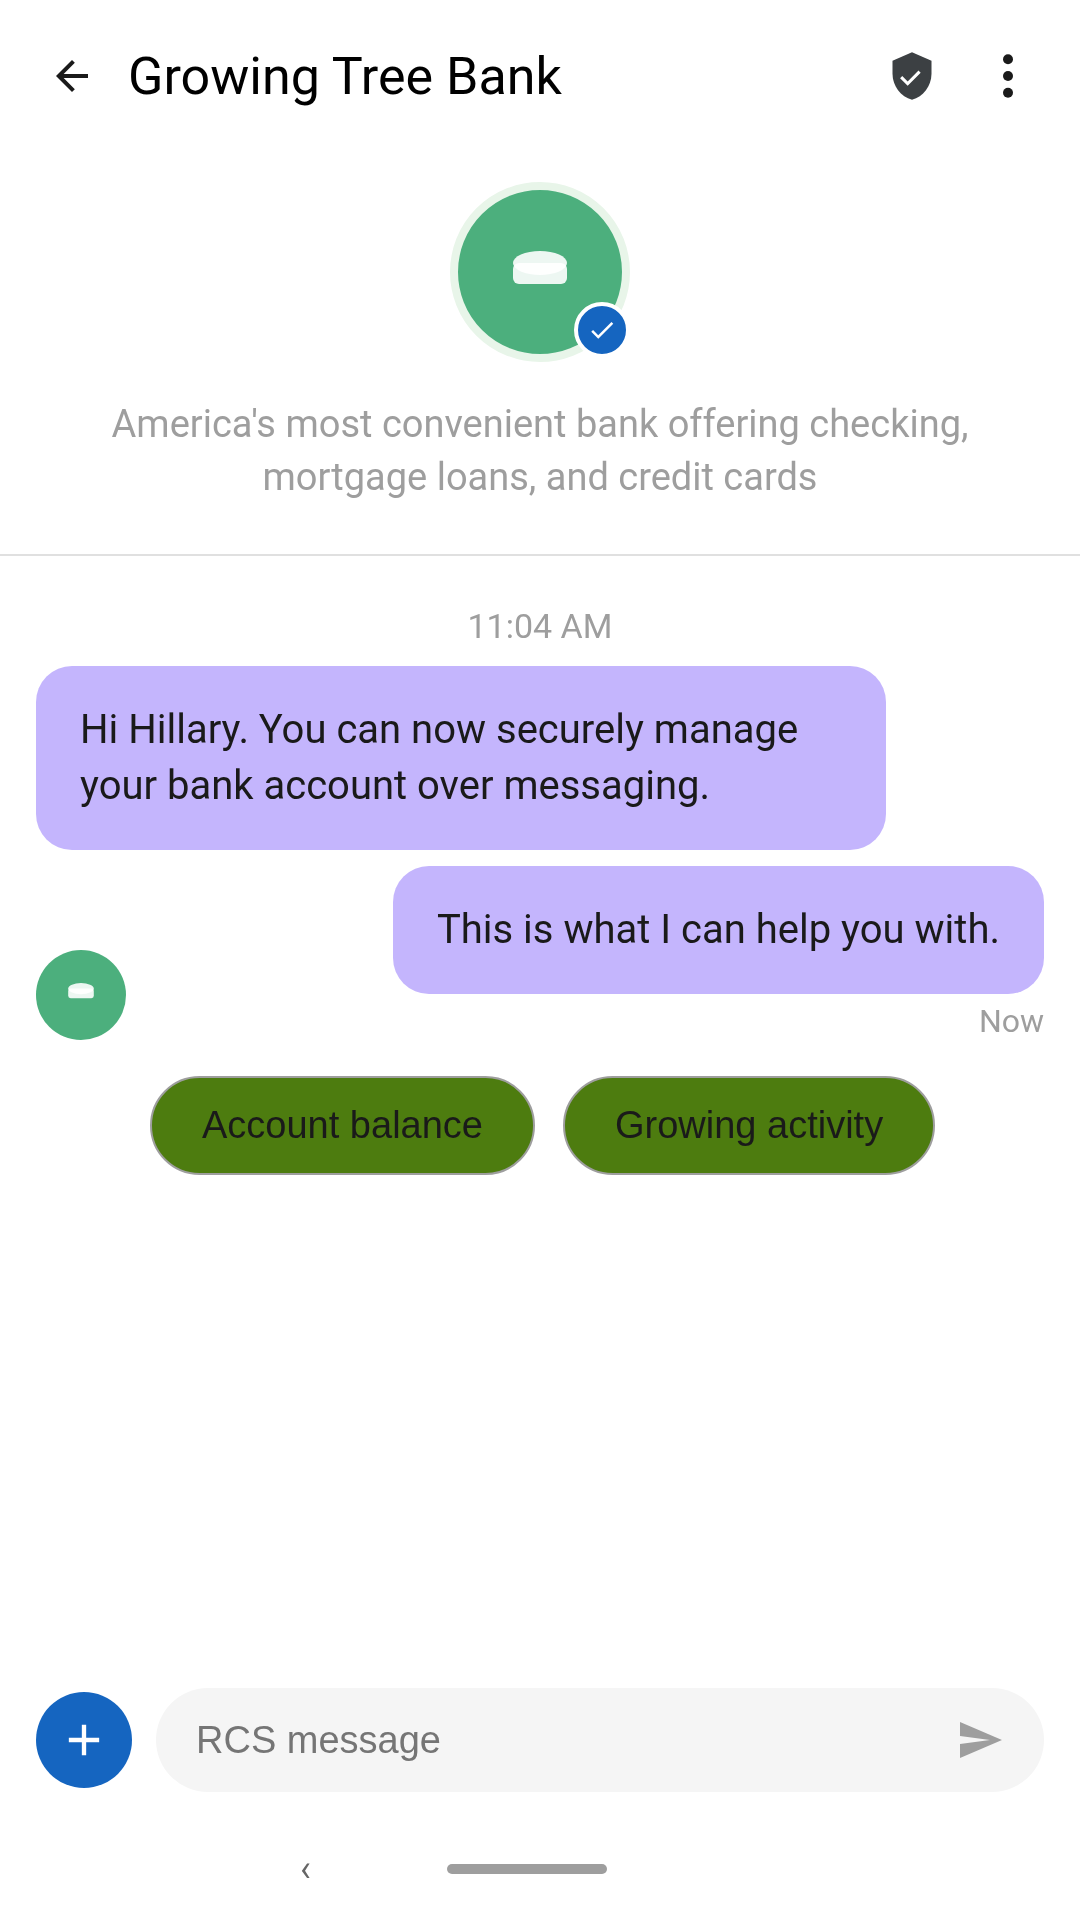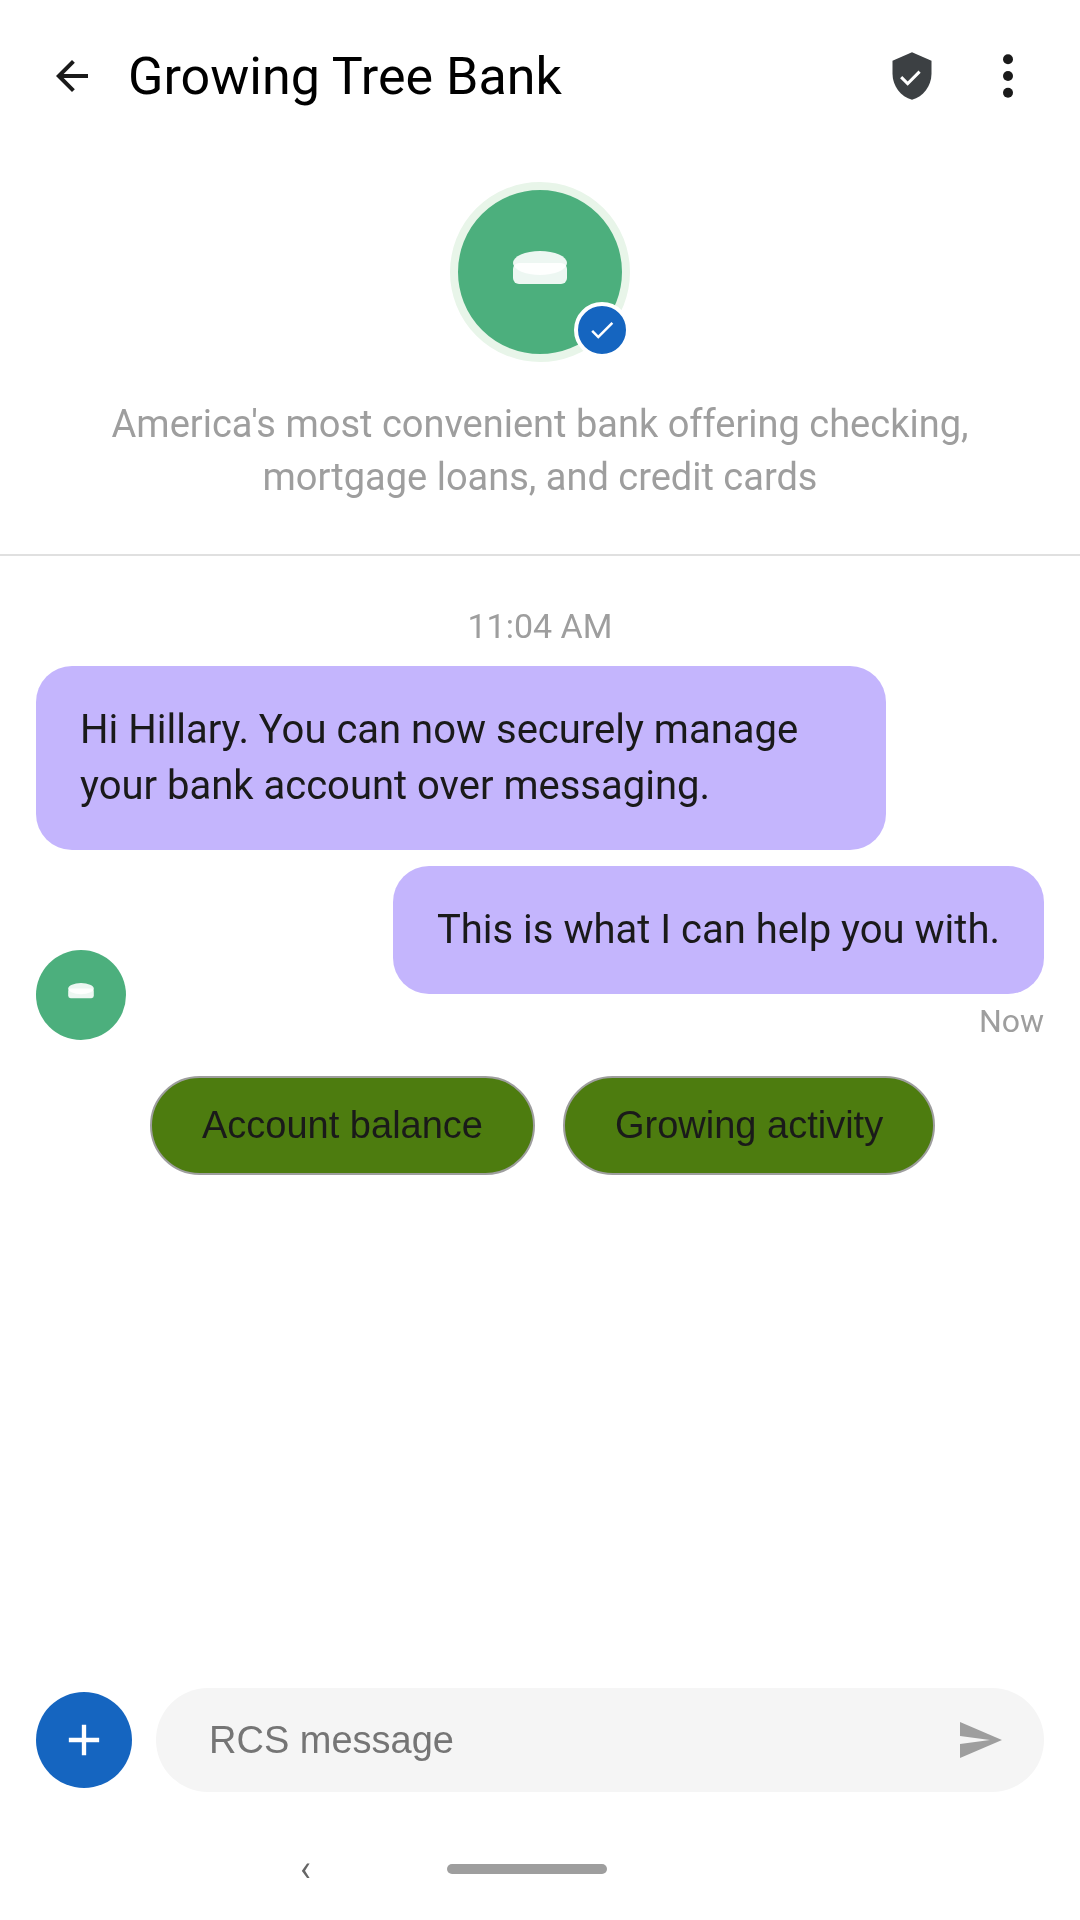--- a/index.html
+++ b/index.html
@@ -267,21 +267,20 @@
       min-height: 96px;
     }
 
     .message-input {
       flex: 1;
       border: none;
       background: transparent;
       font-size: 38px;
       color: #7f1d1d;
       outline: none;
-      margin-left: 13px;
     }
 
     .send-btn {
       display: flex;
       align-items: center;
       justify-content: center;
       cursor: pointer;
     }
 
     .send-btn svg {

